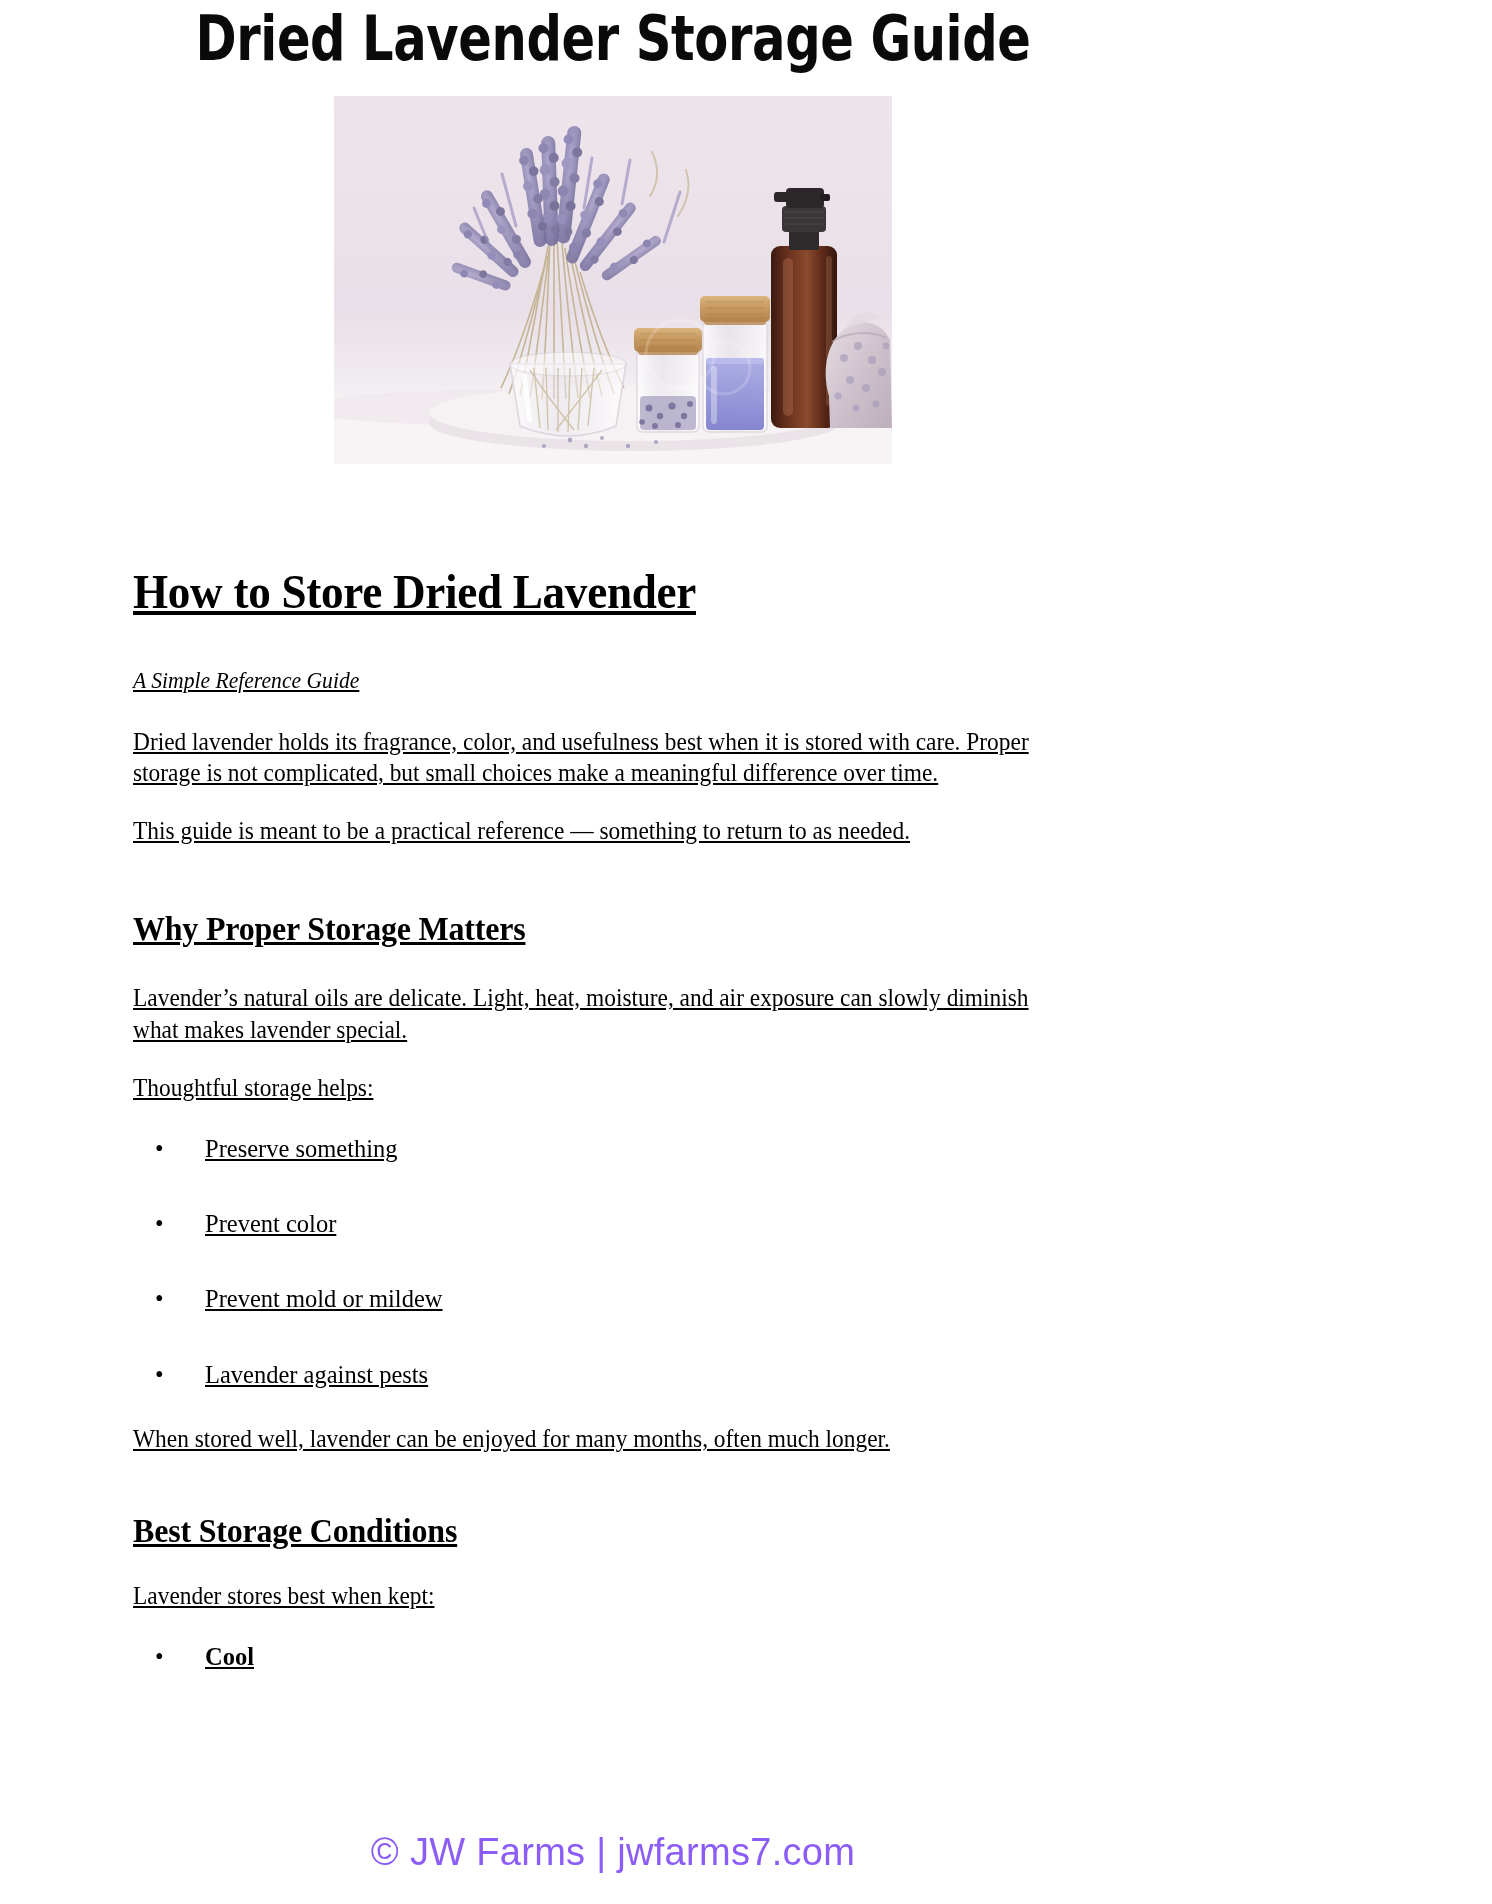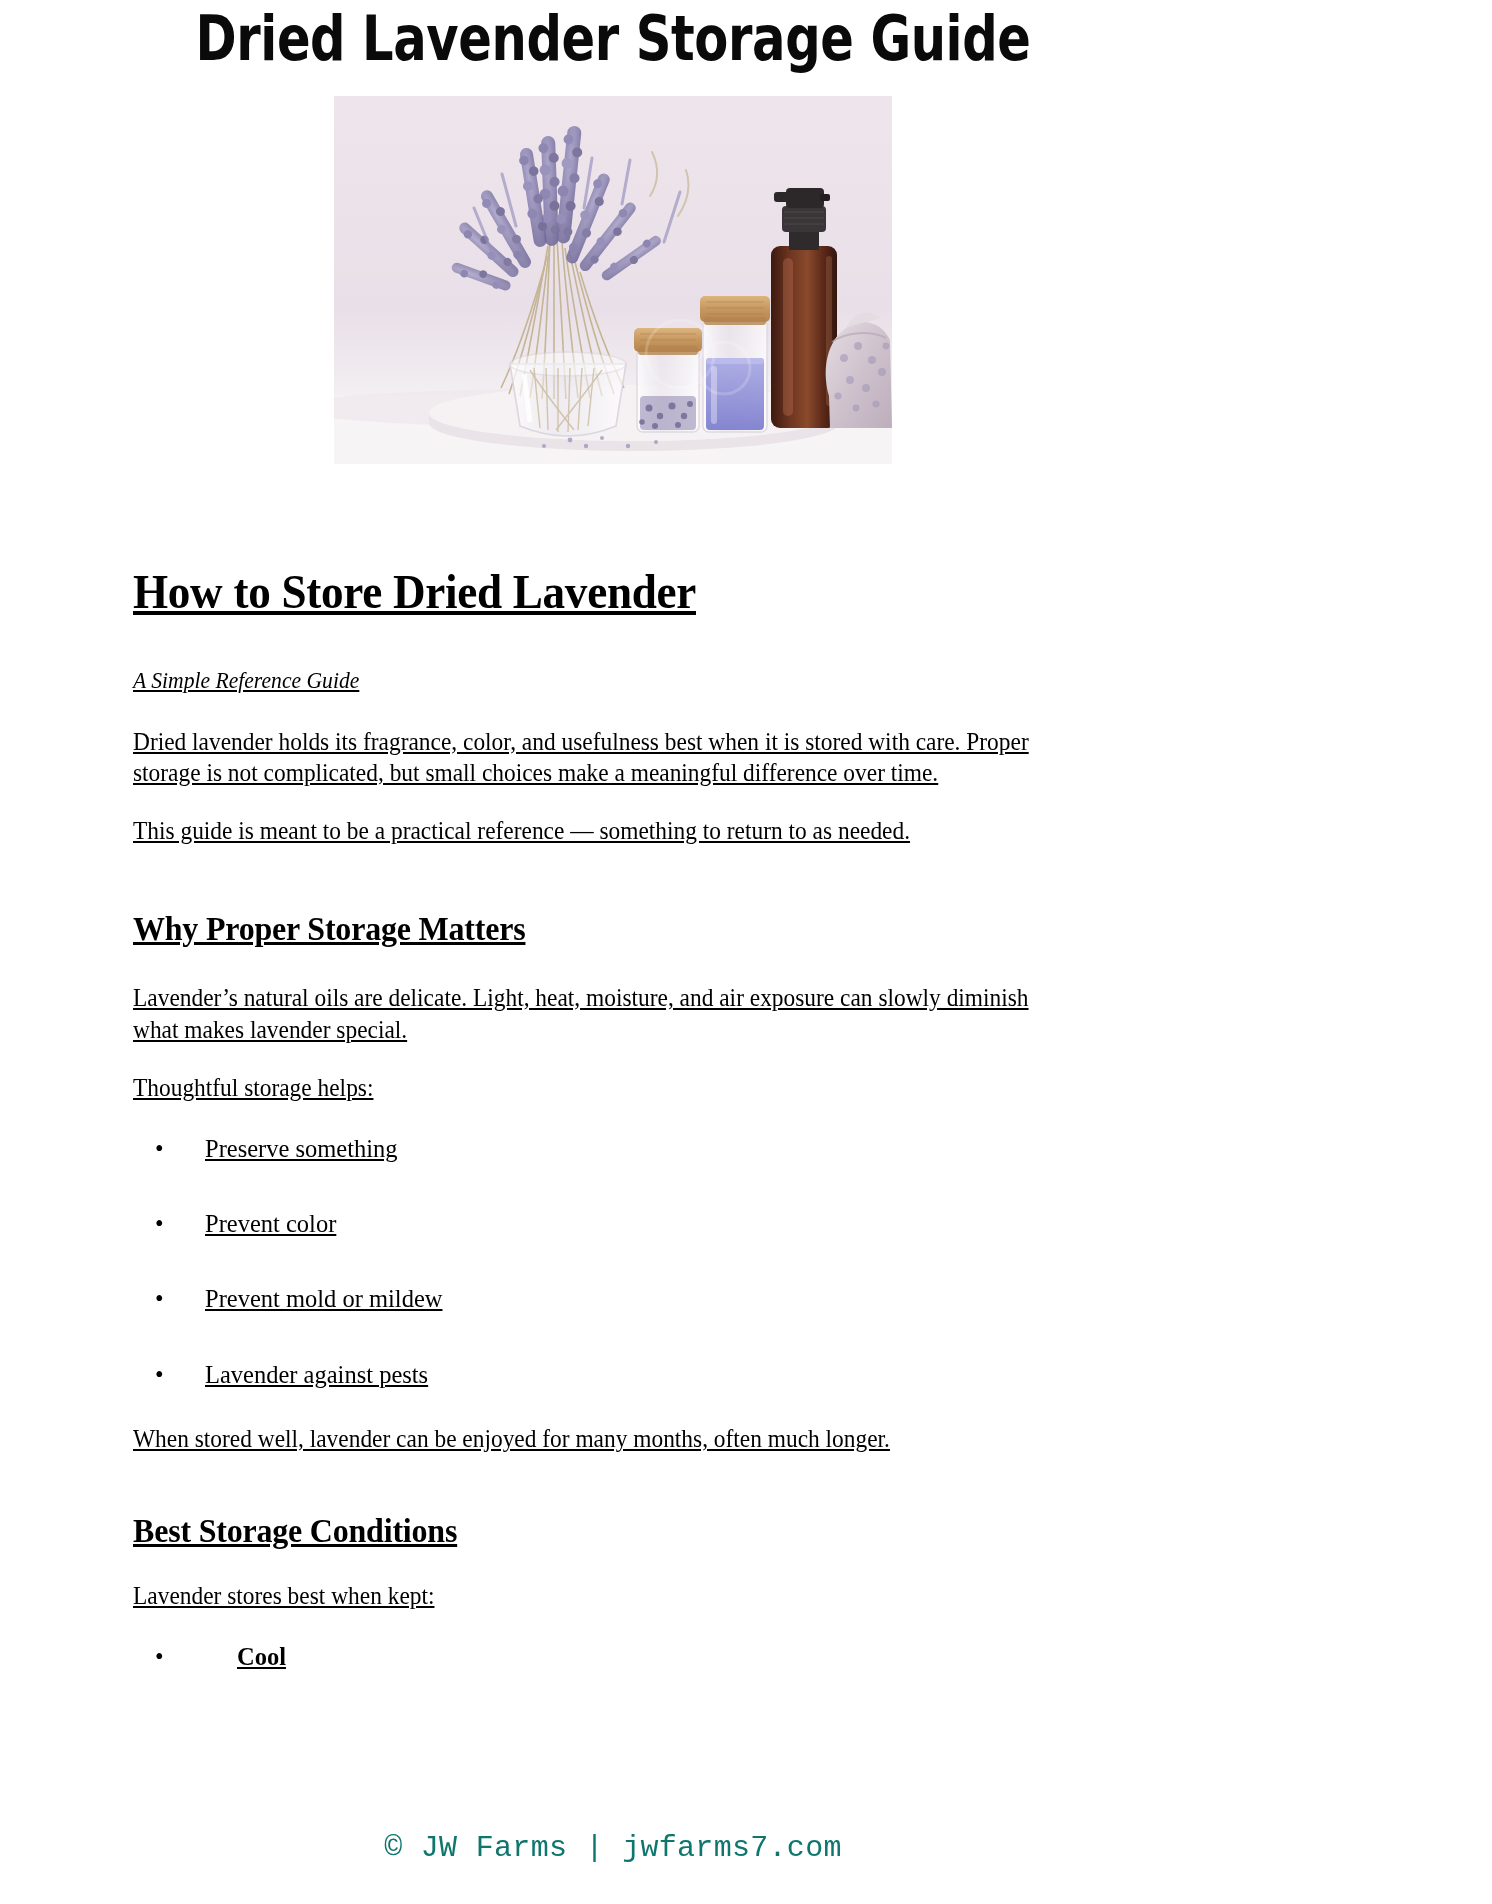--- a/index.html
+++ b/index.html
@@ -115,39 +115,39 @@
     margin: 0 0 46px 0;
   }
   ul.bullets li:last-child { margin-bottom: 0; }
   ul.bullets li .bullet-dot {
     position: absolute;
     left: 22px;
     top: 0;
     font-size: 24.5px;
     line-height: 1.2;
   }
-  ul.bullets li.strong .bullet-label { font-weight: 700; margin-left: 32px; }
+  ul.bullets li.strong .bullet-label { font-weight: 700; }
   .sp-26 { height: 26px; }
   .sp-30 { height: 30px; }
   .sp-34 { height: 34px; }
   .sp-48 { height: 48px; }
   .sp-56 { height: 56px; }
   .sp-62 { height: 62px; }
 
   
   .footer {
     position: absolute;
     left: 0;
     top: 1831px;
     width: 100%;
     text-align: center;
-    font-family: Liberation Mono, monospace;
-    font-size: 30px;
+    font-family: Liberation Sans, sans-serif;
+    font-size: 38px;
     font-weight: 400;
-    color: #0f766e;
+    color: #8b5cf6;
     letter-spacing: 0.3px;
   }
 </style>
 </head>
 <body>
 
 <div class="page">
 
   <div class="doc-title">Dried Lavender Storage Guide</div>
 

